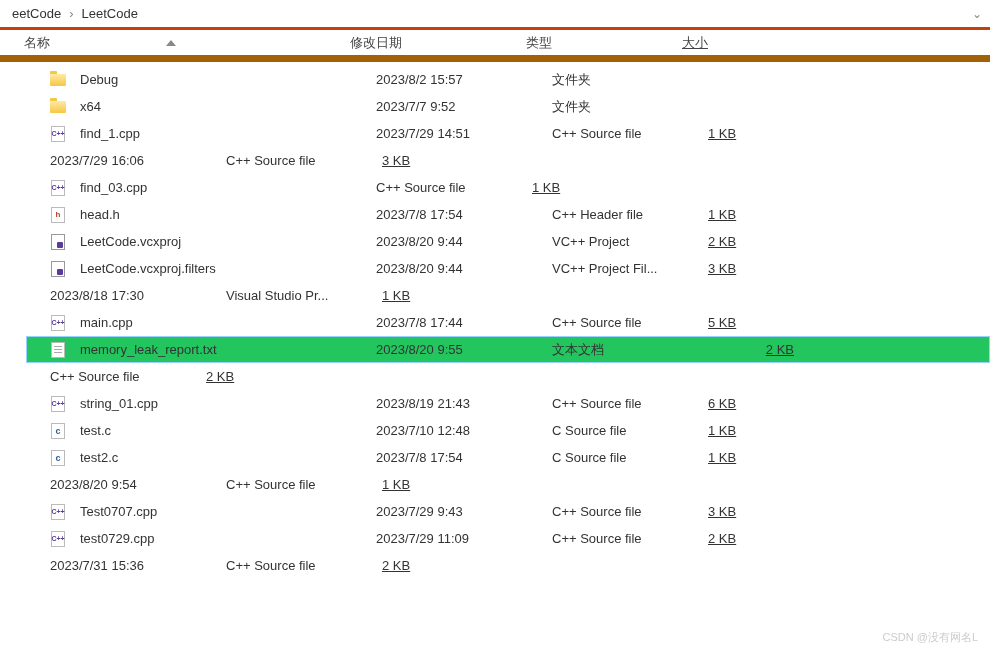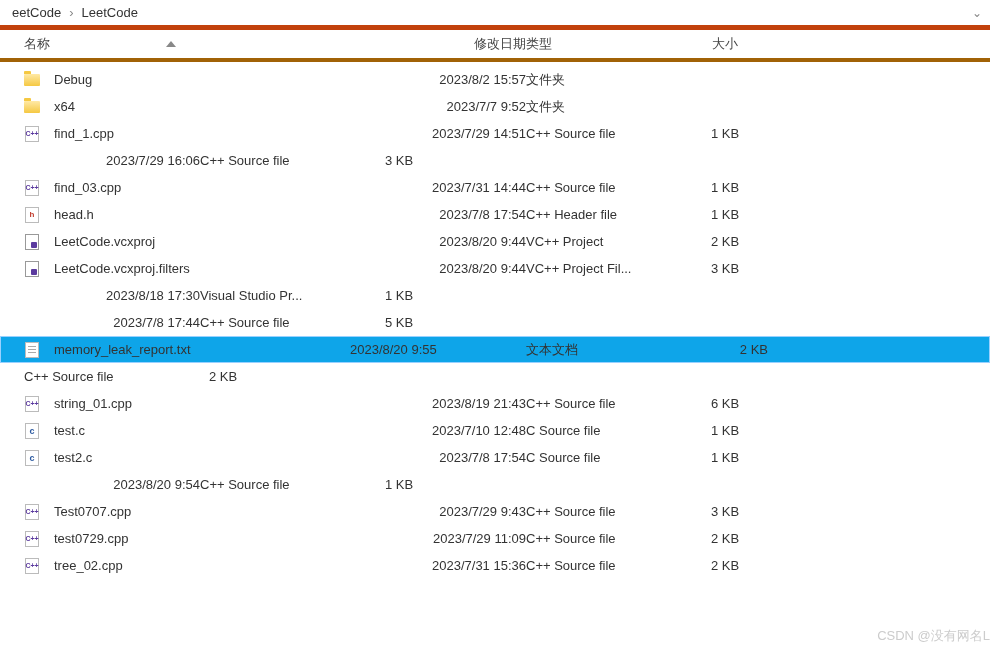--- a/index.html
+++ b/index.html
@@ -13,21 +13,21 @@
       width: 990px;
       height: 655px;
       overflow: hidden;
       position: relative;
     }
     .breadcrumb {
       display: flex;
       align-items: center;
       height: 30px;
       padding: 0 8px;
-      border-bottom: 5px solid #c2410c;
+      border-bottom: 3px solid #c2410c;
       font-size: 13px;
       position: relative;
     }
     .breadcrumb-item {
       color: #333;
       padding: 0 4px;
     }
     .breadcrumb-sep {
       color: #888;
       padding: 0 4px;
@@ -37,49 +37,50 @@
       right: 8px;
       color: #888;
       font-size: 12px;
     }
     .header-row {
       display: flex;
       align-items: center;
       height: 32px;
       font-size: 13px;
       color: #444;
-      border-bottom: 4px solid #a16207;
+      border-bottom: 7px solid #a16207;
       padding-left: 24px;
     }
     .col-name { width: 326px; display: flex; align-items: center; gap: 6px; }
-    .col-date { width: 176px; text-align: right; }
+    .col-date { width: 176px; }
     .col-type { width: 156px; }
-    .col-size { width: 96px; text-align: center; padding-right: 10px; }
+    .col-size { width: 96px; text-align: left; padding-right: 10px; text-decoration: underline; }
     .sort-arrow {
       display: inline-block;
       width: 0;
       height: 0;
       border-left: 5px solid transparent;
       border-right: 5px solid transparent;
       border-bottom: 6px solid #888;
       margin-left: 110px;
     }
     .file-list {
       padding-top: 4px;
+      margin-left: 26px;
     }
     .file-row {
       display: flex;
       align-items: center;
       height: 27px;
       font-size: 13px;
       color: #333;
       padding-left: 24px;
     }
     .file-row.selected {
-      background: #0ea5e9;
+      background: #22c55e;
       border: 1px solid #99d1ff;
       padding-left: 23px;
       height: 27px;
     }
     .file-row.selected .col-name,
     .file-row.selected .col-date,
     .file-row.selected .col-type,
     .file-row.selected .col-size {
       height: 25px;
       display: flex;
@@ -178,23 +179,23 @@
       top: 3px;
       left: 2px;
       right: 2px;
       height: 1px;
       background: #aaa;
       box-shadow: 0 3px 0 #aaa, 0 6px 0 #aaa;
     }
     .watermark {
       position: absolute;
       bottom: 10px;
-      right: 0;
+      right: 12px;
       color: #ccc;
-      font-size: 13px;
+      font-size: 11px;
     }
   </style>
 </head>
 <body>
 
 <div class="breadcrumb">
   <span class="breadcrumb-item">eetCode</span>
   <span class="breadcrumb-sep">›</span>
   <span class="breadcrumb-item">LeetCode</span>
   <span class="breadcrumb-chevron">⌄</span>
@@ -249,21 +250,20 @@
       <div class="col-type">C++ Source file</div>
       <div class="col-size">3 KB</div>
     </div>
     <div class="file-row">
       <div class="col-name">
         <span class="icon">
           <span class="icon-cpp">C++</span>
         </span>
         <span>find_03.cpp</span>
       </div>
-      <div class="col-date">2023/7/31 14:44</div>
       <div class="col-type">C++ Source file</div>
       <div class="col-size">1 KB</div>
     </div>
     <div class="file-row">
       <div class="col-name">
         <span class="icon">
           <span class="icon-h">h</span>
         </span>
         <span>head.h</span>
       </div>
@@ -292,20 +292,26 @@
       <div class="col-date">2023/8/20 9:44</div>
       <div class="col-type">VC++ Project Fil...</div>
       <div class="col-size">3 KB</div>
     </div>
     <div class="file-row">
       <div class="col-date">2023/8/18 17:30</div>
       <div class="col-type">Visual Studio Pr...</div>
       <div class="col-size">1 KB</div>
     </div>
     <div class="file-row">
+      <div class="col-name">
+        <span class="icon">
+          <span class="icon-cpp">C++</span>
+        </span>
+        <span>main.cpp</span>
+      </div>
       <div class="col-date">2023/7/8 17:44</div>
       <div class="col-type">C++ Source file</div>
       <div class="col-size">5 KB</div>
     </div>
     <div class="file-row selected">
       <div class="col-name">
         <span class="icon">
           <span class="icon-txt"></span>
         </span>
         <span>memory_leak_report.txt</span>
@@ -372,25 +378,19 @@
         <span class="icon">
           <span class="icon-cpp">C++</span>
         </span>
         <span>test0729.cpp</span>
       </div>
       <div class="col-date">2023/7/29 11:09</div>
       <div class="col-type">C++ Source file</div>
       <div class="col-size">2 KB</div>
     </div>
     <div class="file-row">
-      <div class="col-name">
-        <span class="icon">
-          <span class="icon-cpp">C++</span>
-        </span>
-        <span>tree_02.cpp</span>
-      </div>
       <div class="col-date">2023/7/31 15:36</div>
       <div class="col-type">C++ Source file</div>
       <div class="col-size">2 KB</div>
     </div>
   </div>
 
 <div class="watermark">CSDN @没有网名L</div>
 
 </body></html>

